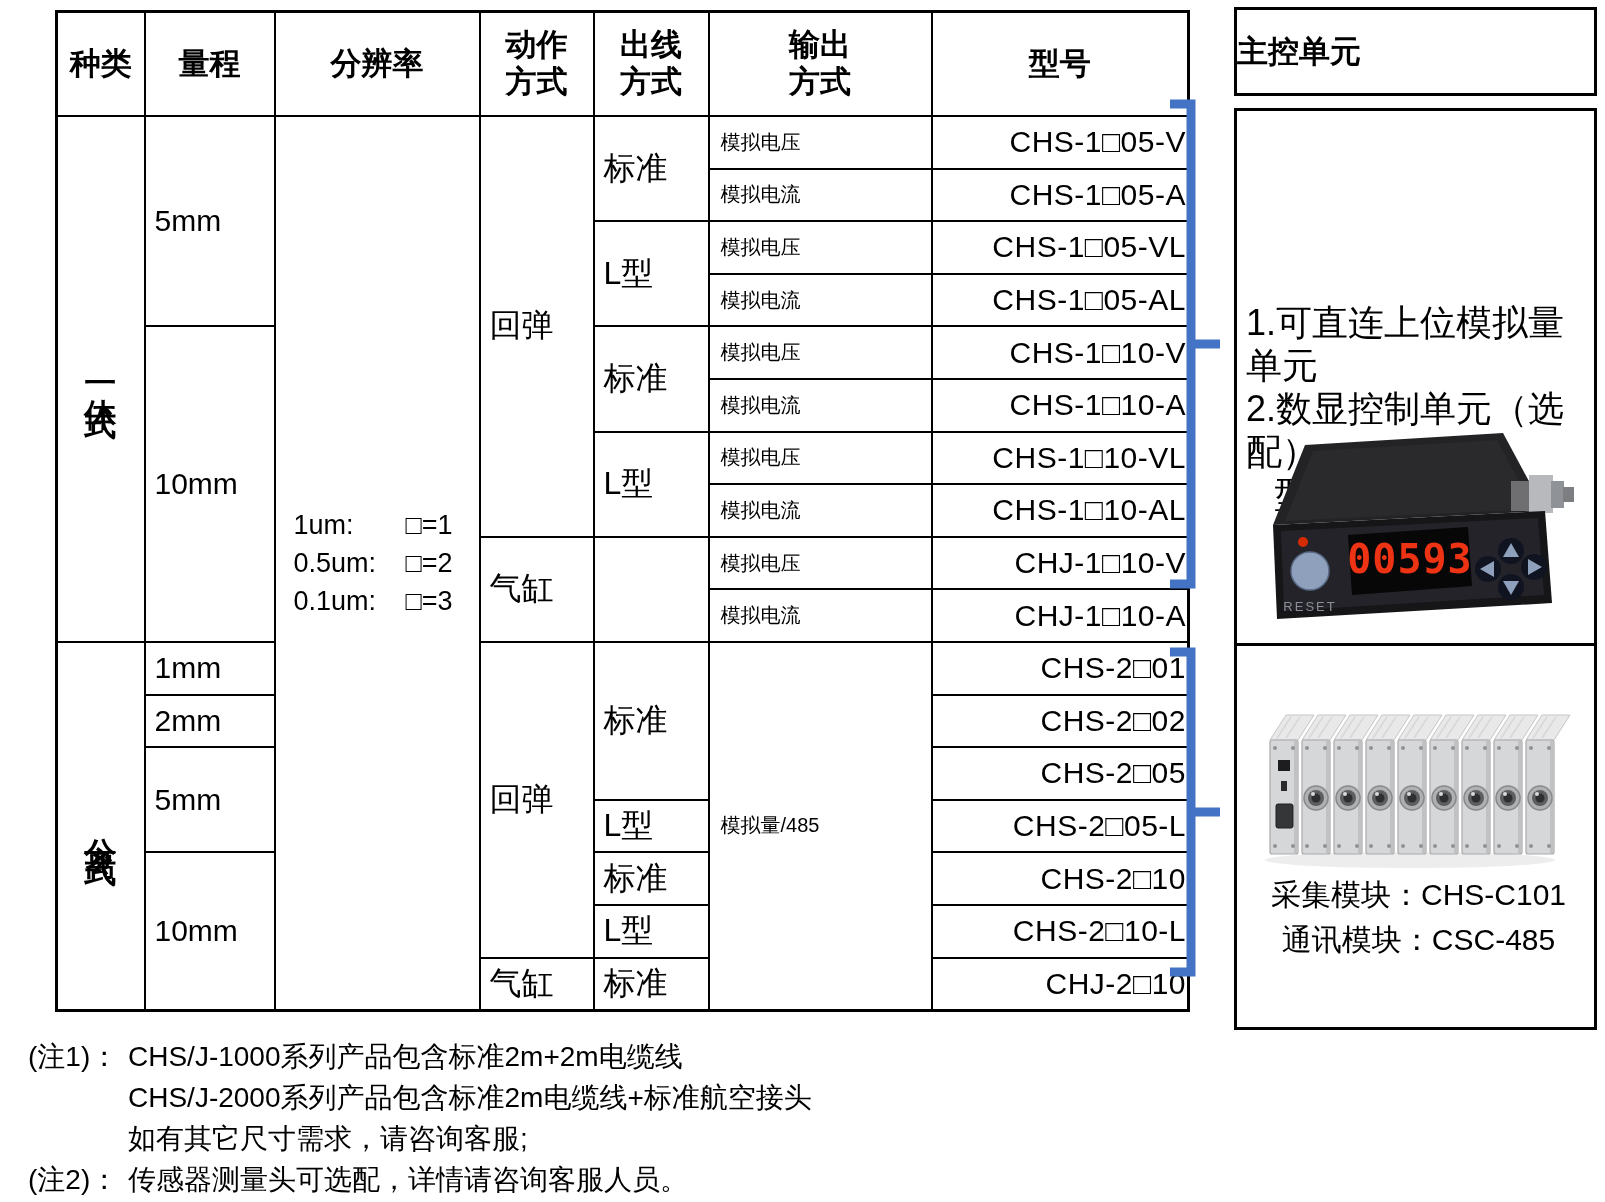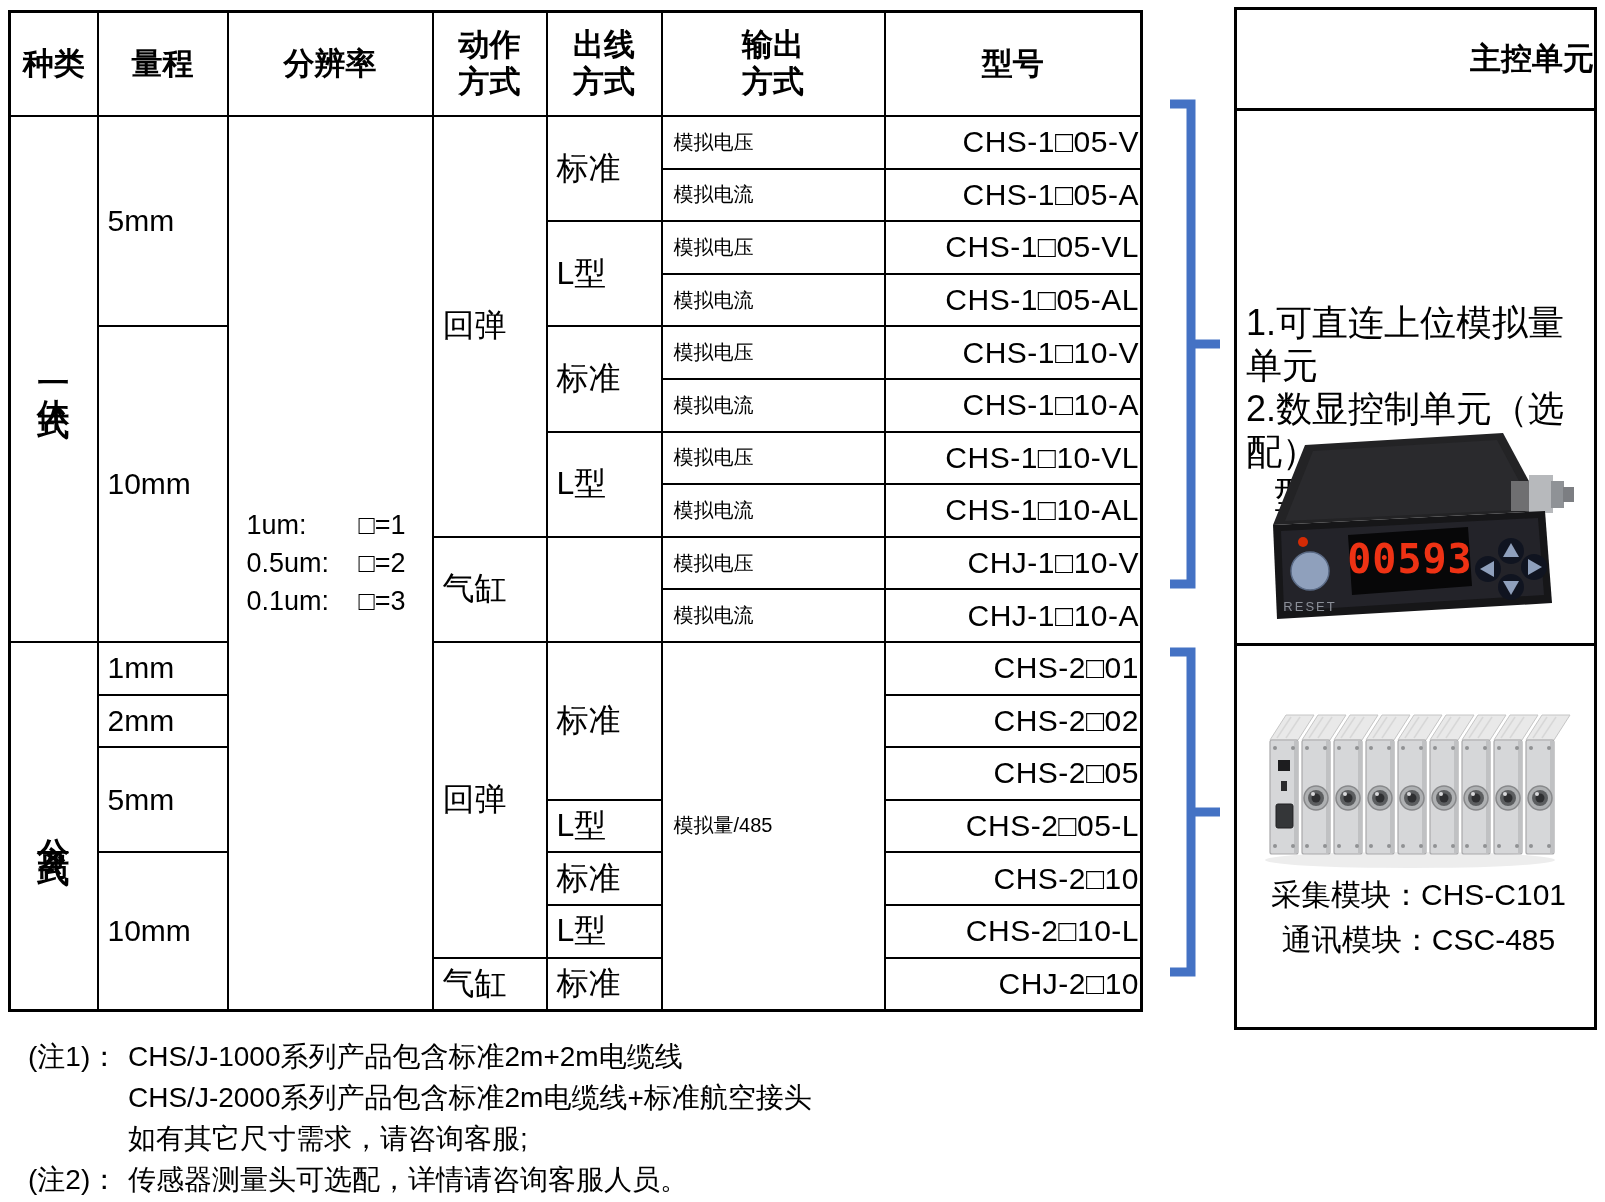--- a/index.html
+++ b/index.html
@@ -1,40 +1,40 @@
 <!DOCTYPE html>
 <html><head>
 <meta charset="utf-8">
 <style>
   html,body{margin:0;padding:0;background:#fff;}
   #stage{position:relative;width:1605px;height:1202px;background:#ffffff;overflow:hidden;
          font-family:"Liberation Sans","DejaVu Sans",sans-serif;color:#000;}
 
   
   table.sel{position:absolute;left:8px;top:10px;border-collapse:collapse;table-layout:fixed;}
-  table.sel{border:3px solid #000;}
+  table.sel{border:3px solid #000;margin-left:47px;}
   table.sel th,table.sel td{border:2.4px solid #000;vertical-align:middle;overflow:hidden;}
   table.sel th{font-size:31px;font-weight:bold;text-align:center;white-space:pre-line;line-height:1.18;height:100px;}
   tr.dr{height:52.6px;}
   td.cat{text-align:center;}
   .vtext{writing-mode:vertical-rl;text-orientation:upright;font-weight:bold;font-size:32px;letter-spacing:8px;line-height:1;}
   td.range{font-size:30px;text-align:left;padding-left:9px;}
   td.act,td.out{font-size:32px;text-align:left;padding-left:9px;}
   td.opm{font-size:20px;text-align:left;padding-left:11px;}
   td.model{font-size:30px;text-align:right;padding-left:29px;letter-spacing:0.5px;}
   td.res{padding-left:18px;}
   .resline{display:flex;font-size:27px;line-height:38px;}
   .rlabel{width:112px;flex:0 0 112px;}
 
   
   #brackets{position:absolute;left:1160px;top:95px;}
 
   
   .pbox{position:absolute;left:1234px;width:363px;border:3px solid #000;background:#fff;box-sizing:border-box;}
-  #panel-header{top:7px;height:104px;display:flex;align-items:center;justify-content:flex-end;}
+  #panel-header{top:7px;height:89px;display:flex;align-items:center;justify-content:flex-start;}
   #panel-header .ttl{font-size:31px;font-weight:bold;}
   #panel-upper{top:108px;height:538px;}
   #panel-lower{top:643px;height:387px;}
   .ptext{position:absolute;left:0;right:0;top:190px;font-size:36px;line-height:43px;}
   .ptext .ln{padding-left:9px;}
   .ptext .ctr{text-align:center;padding-left:0;}
   #device1{position:absolute;left:16px;top:312px;}
   #device2{position:absolute;left:13px;top:42px;}
   .lowtext{position:absolute;left:0;right:0;top:226px;text-align:center;font-size:30px;line-height:45px;padding-left:6px;}
 

